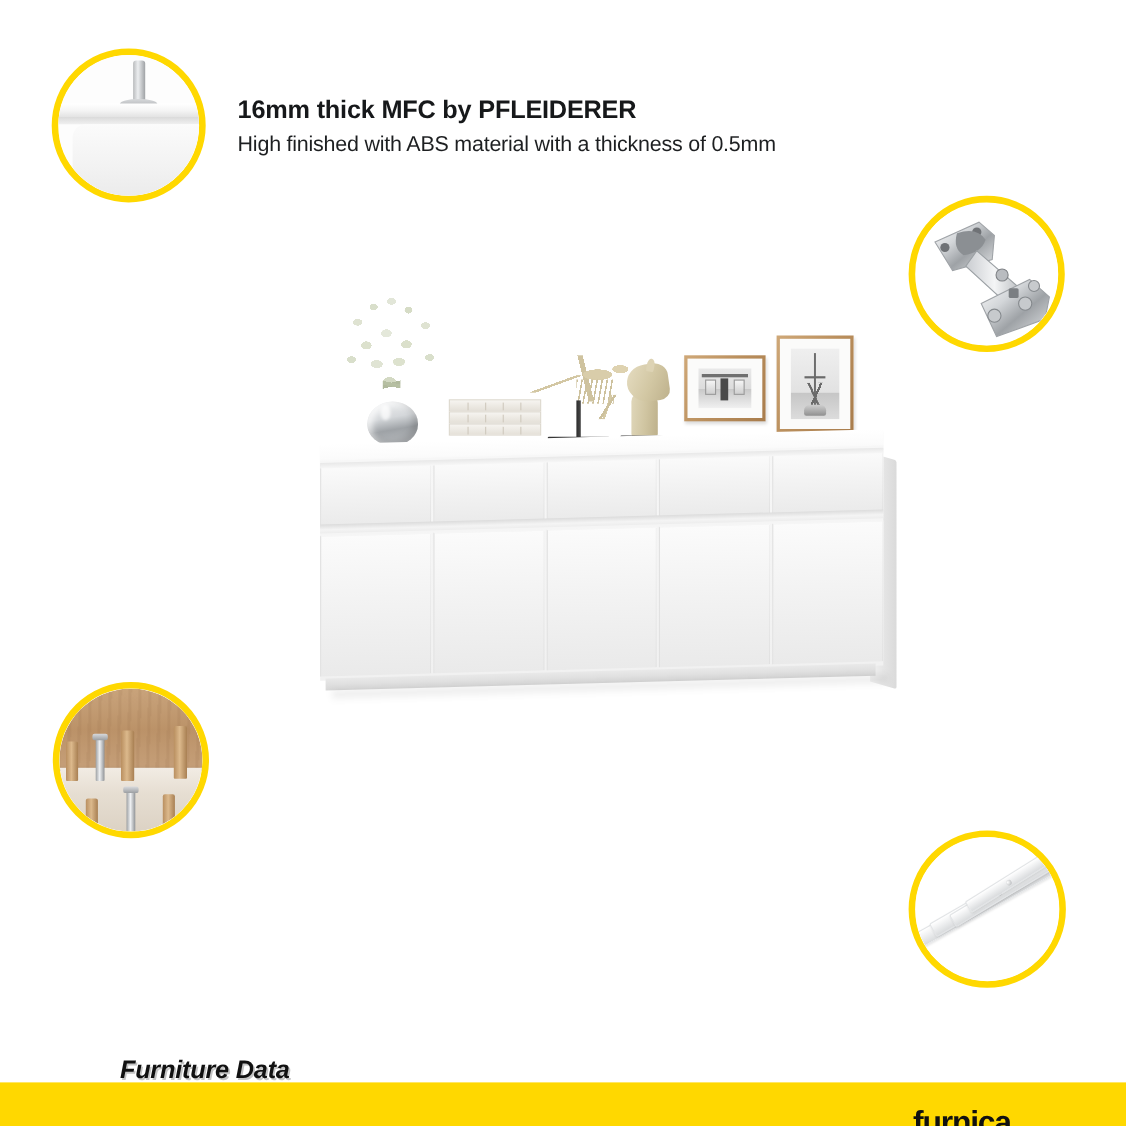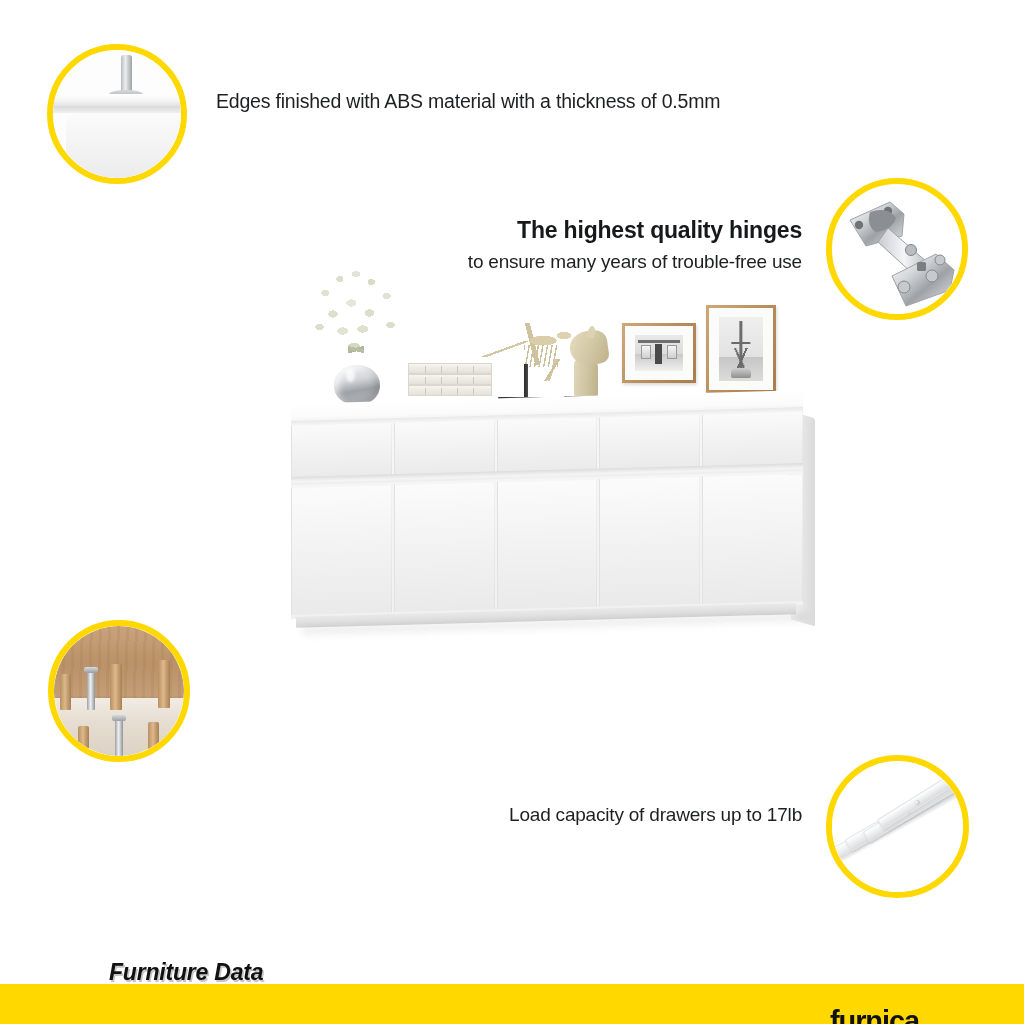--- a/index.html
+++ b/index.html
@@ -392,21 +392,22 @@
         <div class="mfc-pin-stem"></div>
         <div class="mfc-pin-base"></div>
         <div class="mfc-top"></div>
         <div class="mfc-gap"></div>
         <div class="mfc-front"></div>
       </div>
     </div>
   </div>
 
   <div class="callout" id="text-mfc">
-    <div class="sub">Edges  finished with ABS material with a thickness of 0.5mm</div>
+    <div class="title">16mm thick MFC  by PFLEIDERER</div>
+    <div class="sub">High  finished with ABS material with a thickness of 0.5mm</div>
   </div>
 
   <div class="badge" id="badge-hinge">
     <div class="photo">
       <svg viewBox="0 0 142 142" width="142" height="142" aria-hidden="true">
         <defs>
           <linearGradient id="steel" x1="0" y1="0" x2="1" y2="1">
             <stop offset="0%" stop-color="#fdfdfd"></stop>
             <stop offset="35%" stop-color="#d3d6d9"></stop>
             <stop offset="60%" stop-color="#9ea2a6"></stop>
@@ -431,24 +432,20 @@
         <path d="M60 92 L104 70 L122 86 L118 106 L74 122 Z" fill="url(#steel)" stroke="#9ea2a6" stroke-width="1"></path>
         <circle cx="72" cy="103" r="6" fill="#c7cacd" stroke="#85898d"></circle>
         <circle cx="100" cy="92" r="6" fill="#c7cacd" stroke="#85898d"></circle>
         <circle cx="108" cy="76" r="5" fill="#c7cacd" stroke="#85898d"></circle>
         <circle cx="79" cy="66" r="5.5" fill="#b9bcc0" stroke="#7f8286"></circle>
         <rect x="85" y="78" width="9" height="9" rx="1.5" fill="#7b7f83"></rect>
       </svg>
     </div>
   </div>
 
-  <div class="callout" id="text-hinge">
-    <div class="title">The highest quality hinges</div>
-    <div class="sub">to ensure many years of trouble-free use</div>
-  </div>
 
   <div class="badge" id="badge-cam">
     <div class="photo">
       <div class="cam-scene">
         <div class="cam-wood"></div>
         <div class="cam-board"></div>
         <div class="dowel" style="left:6px;  top:48px; width:11px; height:36px;"></div>
         <div class="dowel" style="left:56px; top:38px; width:12px; height:46px;"></div>
         <div class="dowel" style="left:104px;top:34px; width:12px; height:48px;"></div>
         <div class="camscrew" style="left:33px; top:44px; width:8px; height:40px;"></div>
@@ -479,21 +476,20 @@
           <span class="rivet" style="left:100px;"></span>
         </div>
         <div class="rail" style="left:48px; top:58px; width:128px; height:10px; transform: rotate(-32deg);">
           <span class="rivet" style="left:40px;"></span>
         </div>
       </div>
     </div>
   </div>
 
   <div class="callout" id="text-runner">
-    <div class="sub">Load capacity of drawers up to 17lb</div>
   </div>
 
   <div id="sideboard">
 
     <div class="decor" id="decor-plant">
       <div class="plant-foliage"></div>
       <div class="plant-stems"></div>
       <div class="vase"></div>
     </div>
 

